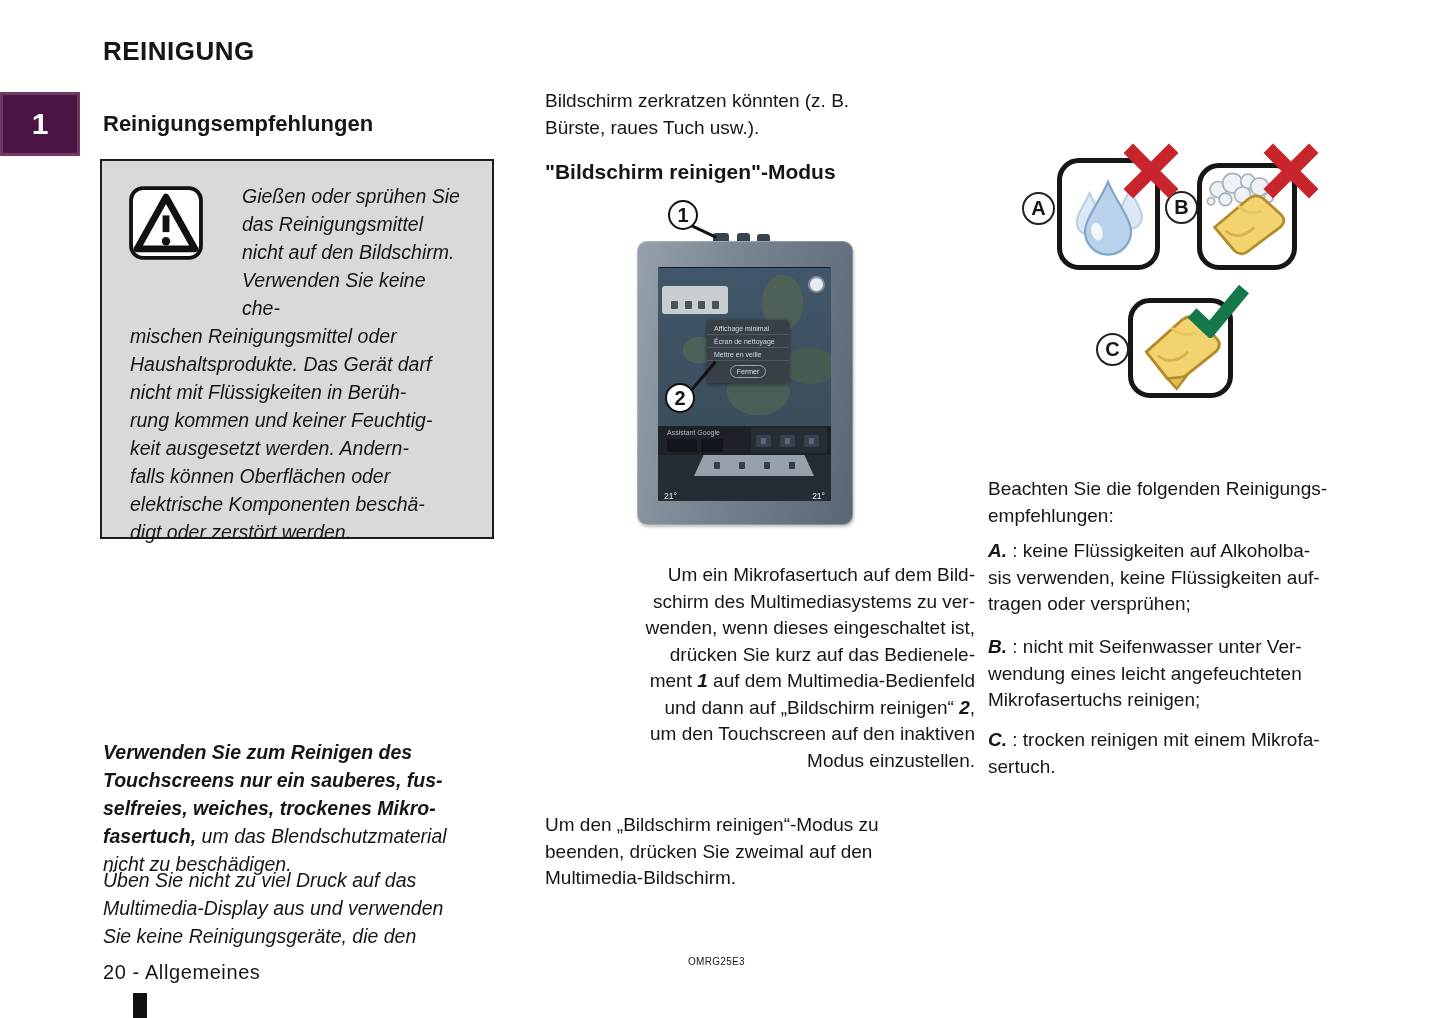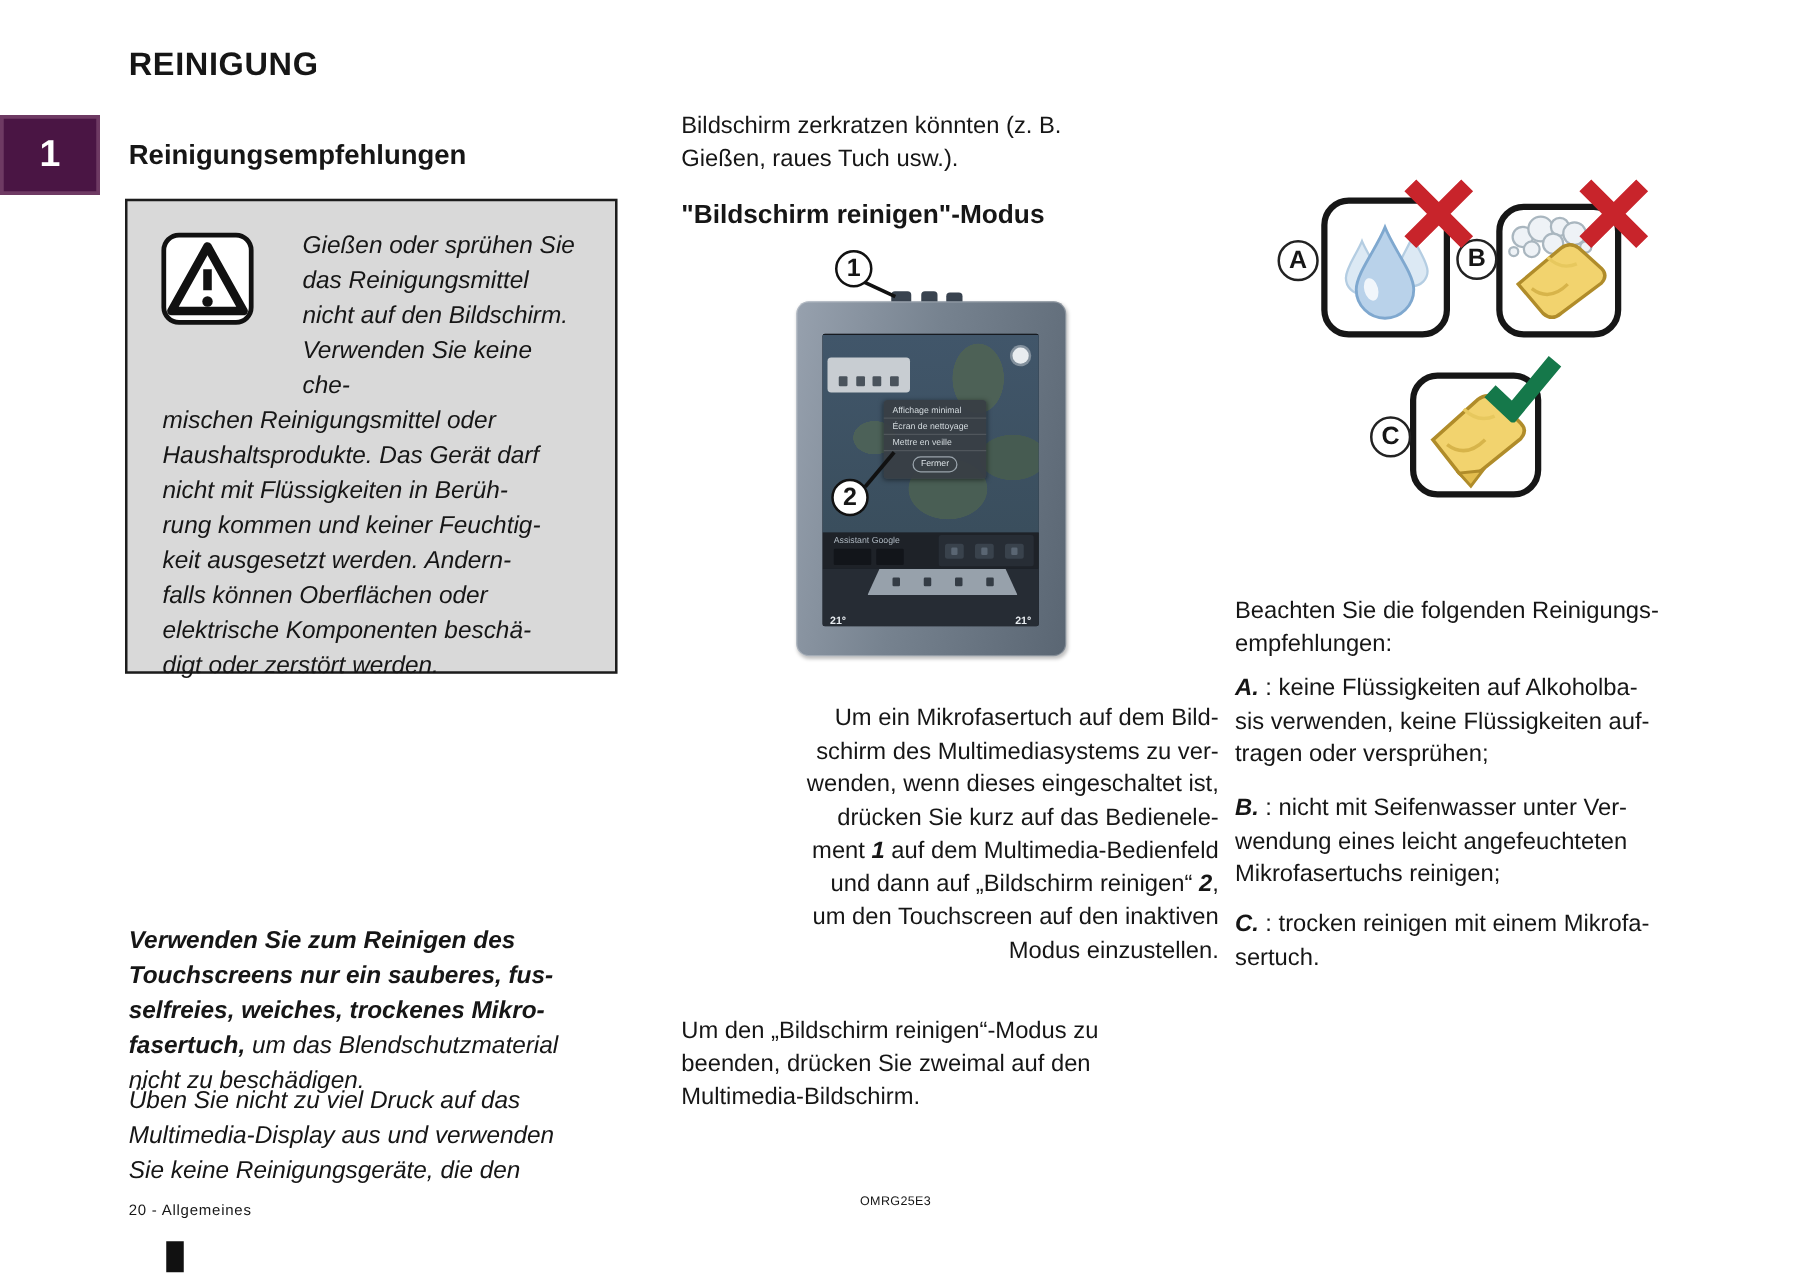--- a/index.html
+++ b/index.html
@@ -63,34 +63,34 @@
   .gbar{flex:0 0 29px;background:#1e2228;position:relative;}
   .gtext{position:absolute;left:9px;top:3px;font-size:7px;color:#aeb8c1;}
   .gthumb{position:absolute;top:13px;height:13px;background:#12151a;border-radius:1px;}
   .gcard{position:absolute;right:4px;top:2px;width:76px;height:25px;background:#272d35;border-radius:2px;}
   .gcard i{position:absolute;top:7px;width:15px;height:12px;background:#39424c;border-radius:2px;}
   .gcard i:after{content:"";position:absolute;left:5px;top:3px;width:5px;height:6px;background:#5a6673;border-radius:1px;}
   .cbar{flex:0 0 21px;background:#262c34;position:relative;display:flex;align-items:center;}
   .cmid{position:absolute;left:36px;top:0;width:100px;height:21px;background:#97a1ab;
      clip-path:polygon(8% 0,92% 0,100% 100%,0 100%);display:flex;align-items:center;justify-content:space-around;padding:0 10px;}
   .cmid i{display:block;width:6px;height:7px;background:#343c45;border-radius:1px;}
-  .ctemp{font-size:8.5px;color:#e8edf1;font-weight:700;z-index:1;margin-top:36px;}
+  .ctemp{font-size:8.5px;color:#e8edf1;font-weight:400;z-index:1;margin-top:36px;}
   .ctemp.l{margin-left:6px;} .ctemp.r{position:absolute;right:6px;}
 
   .callout{width:30px;height:30px;border:2.5px solid #111;border-radius:50%;background:#fff;
      display:flex;align-items:center;justify-content:center;font-size:20px;font-weight:700;z-index:6;box-sizing:border-box;}
   .cline{height:2.5px;background:#111;z-index:5;transform-origin:left center;}
 
   
   .frame{position:absolute;border:5px solid #161616;border-radius:22px;box-sizing:border-box;z-index:1;background:#fff;}
   .letter{position:absolute;width:33px;height:33px;border:2.5px solid #222;border-radius:50%;background:#fff;
      display:flex;align-items:center;justify-content:center;font-size:20px;font-weight:700;z-index:2;box-sizing:border-box;}
   .mark{position:absolute;z-index:3;}
 
-  .footer-left{left:103px;top:961px;font-size:12px;letter-spacing:.6px;}
+  .footer-left{left:103px;top:961px;font-size:20px;letter-spacing:.6px;}
   .doc-code{left:688px;top:956px;font-size:10px;letter-spacing:.3px;}
   .print-mark{left:133px;top:993px;width:14px;height:25px;background:#111;}
 </style>
 </head>
 <body>
 
 <div class="page">
 
   <div class="abs page-title">REINIGUNG</div>
   <div class="abs chapter-tab">
@@ -125,21 +125,21 @@
   <div class="abs body-l pre" style="left:103px;top:738px;width:415px;"><span class="b">Verwenden Sie zum Reinigen des
 Touchscreens nur ein sauberes, fus-
 selfreies, weiches, trockenes Mikro-
 fasertuch,</span><span> um das Blendschutzmaterial
 nicht zu beschädigen.</span></div>
   <div class="abs body-l pre" style="left:103px;top:866px;width:415px;">Üben Sie nicht zu viel Druck auf das
 Multimedia-Display aus und verwenden
 Sie keine Reinigungsgeräte, die den</div>
 
   <div class="abs body-m pre" style="left:545px;top:88px;width:420px;">Bildschirm zerkratzen könnten (z. B.
-Gießen, raues Tuch usw.).</div>
+Bürste, raues Tuch usw.).</div>
   <div class="abs subheading">"Bildschirm reinigen"-Modus</div>
 
   <div>
     <div class="abs callout" style="left:668px;top:200px;">
       <span>1</span>
     </div>
     <div class="abs cline" style="left:691px;top:224px;width:28px;transform:rotate(25deg);"></div>
 
     <div class="abs tab-btn" style="left:713px;top:233px;width:16px;height:9px;"></div>
     <div class="abs tab-btn" style="left:737px;top:233px;width:13px;height:9px;"></div>

